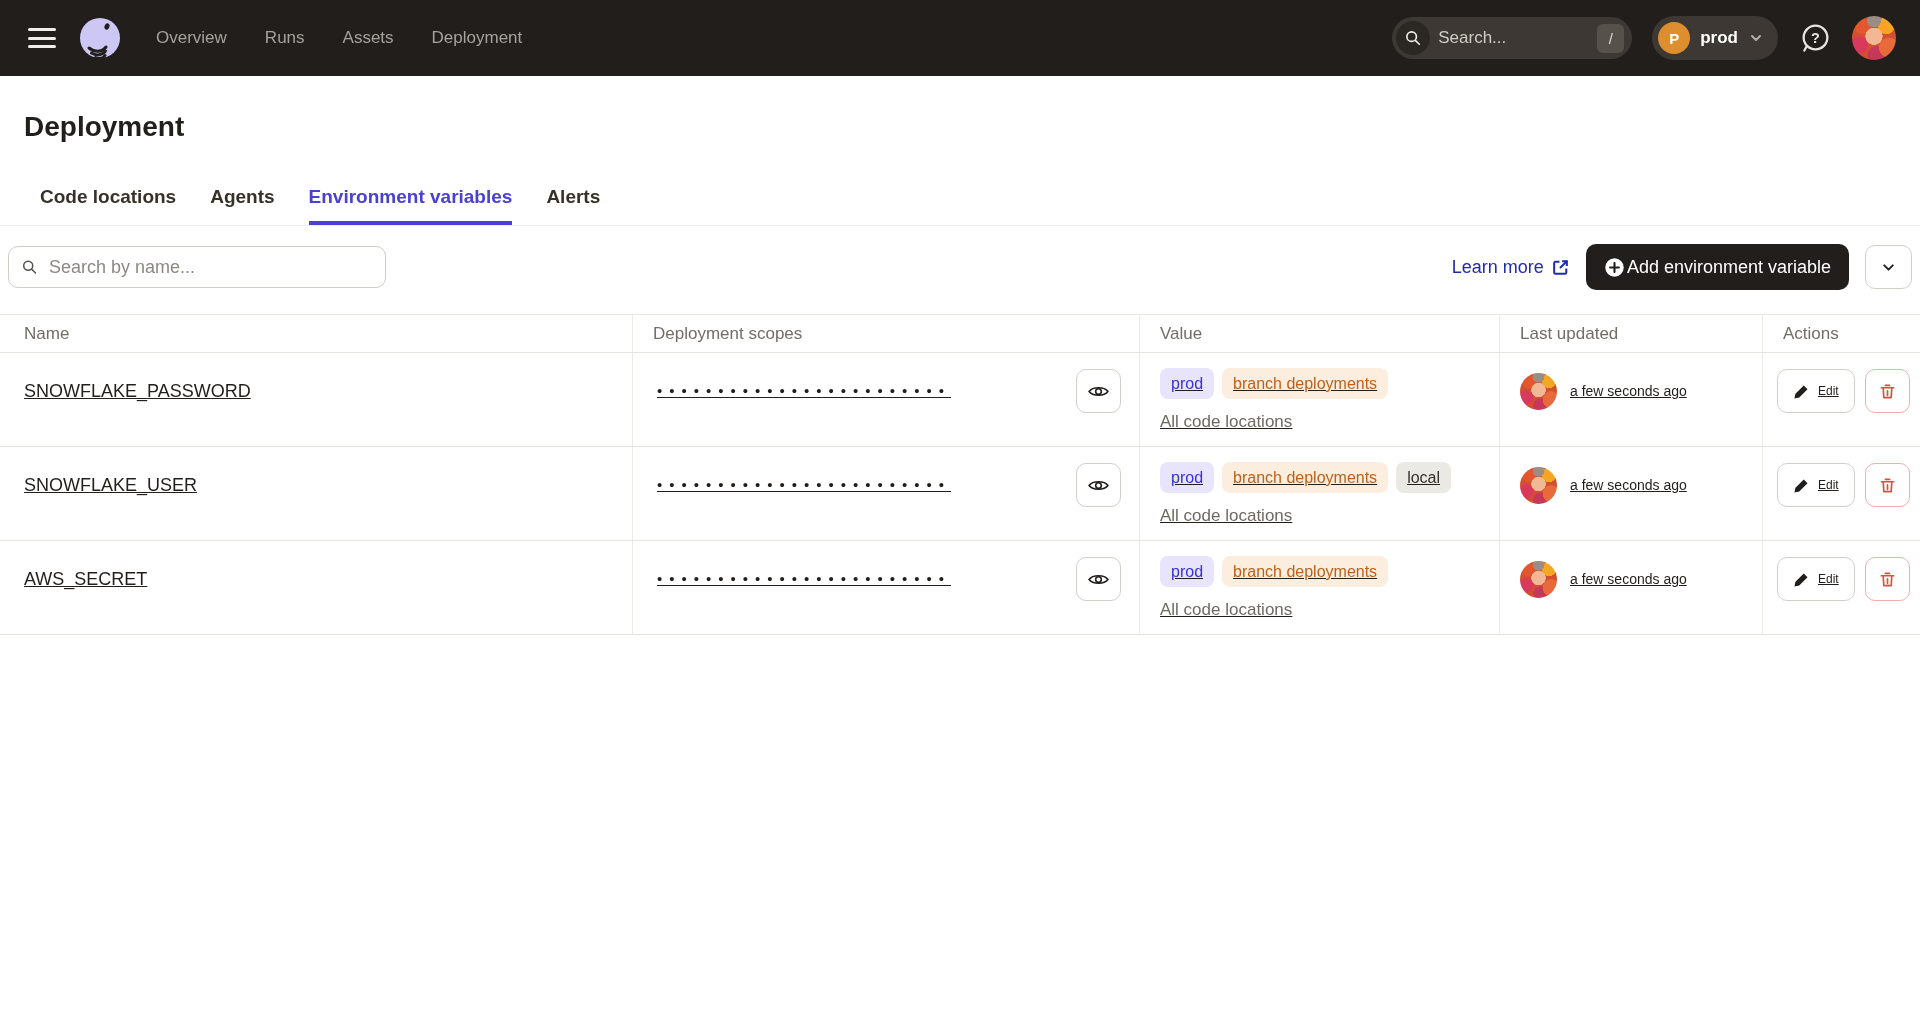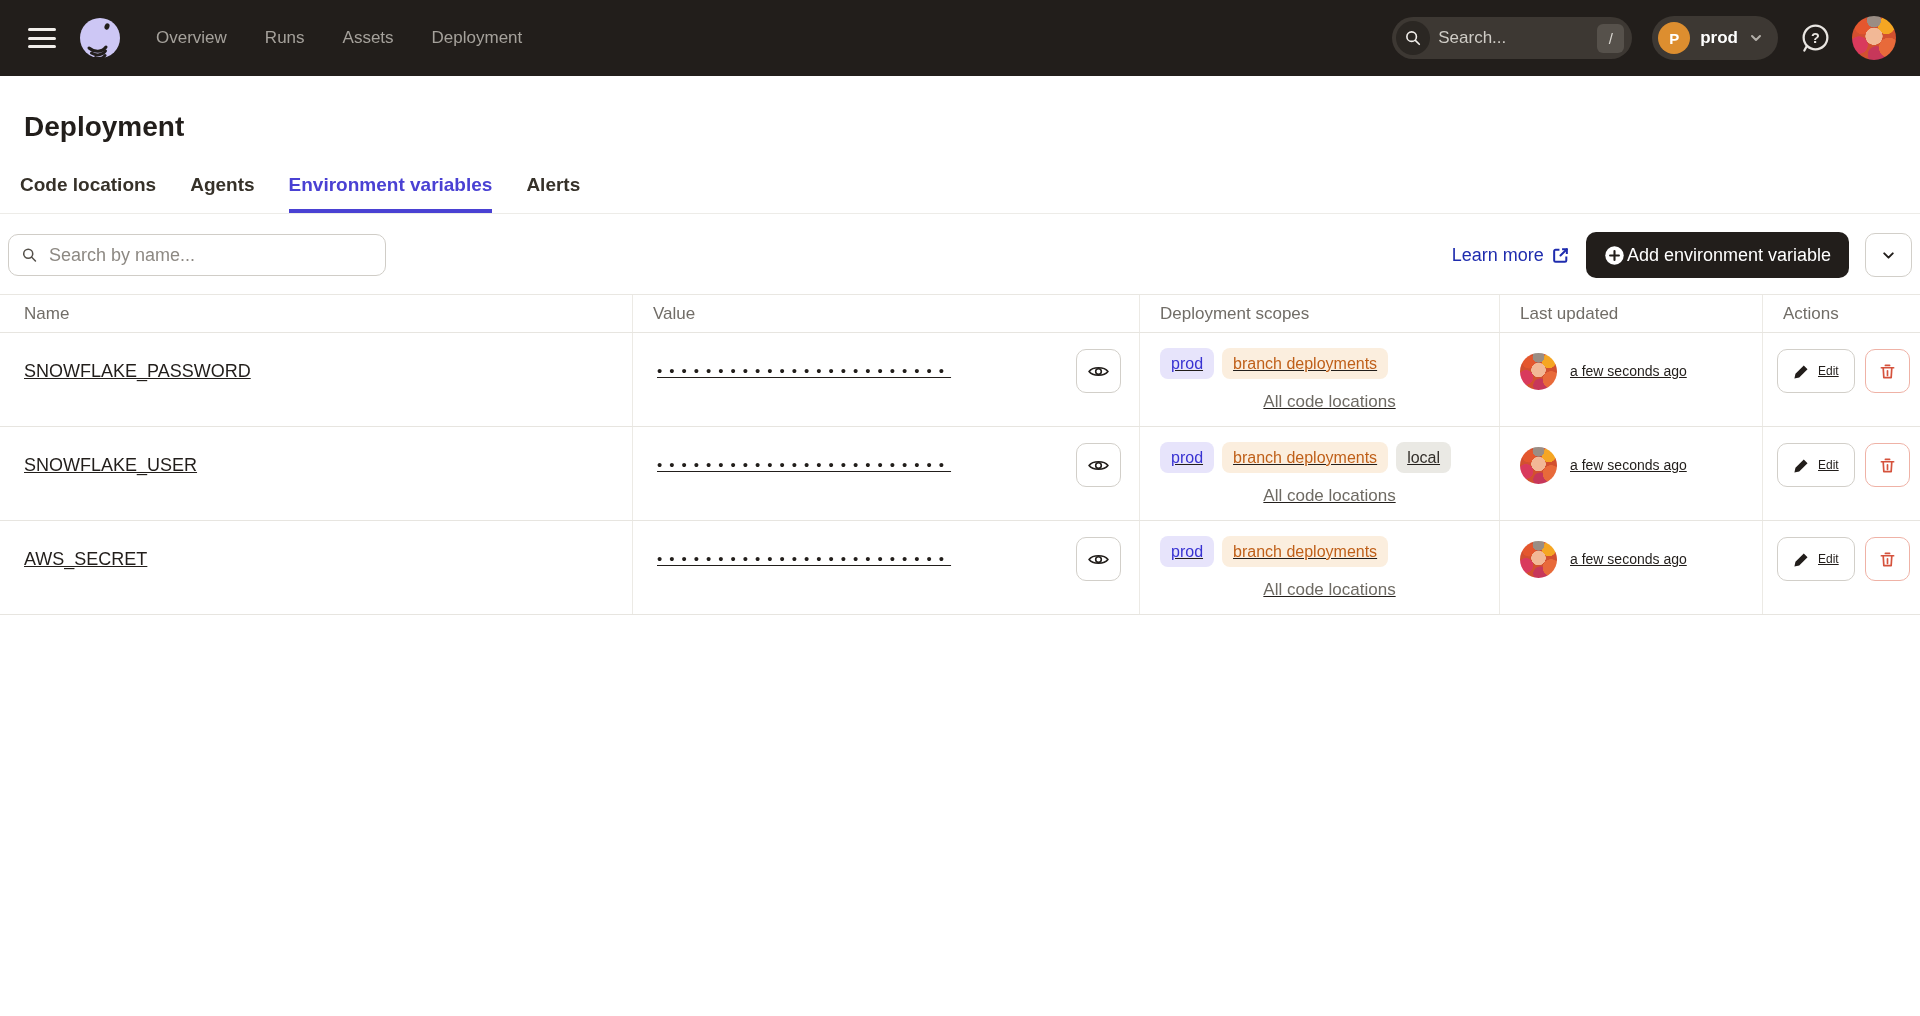--- a/index.html
+++ b/index.html
@@ -33,55 +33,55 @@
       radial-gradient(circle at 78% 22%, #f5a623 0 17%, rgba(0,0,0,0) 18%),
       radial-gradient(circle at 16% 66%, #d93a5c 0 18%, rgba(0,0,0,0) 19%),
       radial-gradient(circle at 84% 72%, #e86a3a 0 20%, rgba(0,0,0,0) 21%),
       radial-gradient(circle at 55% 88%, #c7375a 0 18%, rgba(0,0,0,0) 19%),
       #d2502f; }
   .nav-avatar { width:44px; height:44px; }
 
   
   .page-header { padding:34px 24px 0; }
   .page-title { font-size:28px; font-weight:700; line-height:34px; }
-  .tabs { display:flex; gap:34px; padding:0 20px; margin-top:30px; border-bottom:1px solid #edece8; }
+  .tabs { display:flex; gap:34px; padding:0 40px; margin-top:42px; border-bottom:1px solid #edece8; }
   .tab { font-size:19px; font-weight:600; color:#363129; padding-bottom:13px; cursor:pointer; border-bottom:4px solid transparent; }
   .tab.active { color:#4a41d3; border-bottom-color:#4a41d3; }
 
   
   .toolbar { display:flex; align-items:center; justify-content:space-between; padding:18px 8px 16px; }
   .filter-wrap { position:relative; width:378px; }
   .filter-wrap .mag { position:absolute; left:13px; top:50%; transform:translateY(-50%); color:#55514b; display:flex; }
   .filter-input { width:100%; height:42px; border:1px solid #d0cdc7; border-radius:10px; padding:0 14px 0 40px; font-size:18px; color:#221e1b; outline:none; background:#fff; font-family:inherit; }
   .filter-input::placeholder { color:#8d8983; }
   .toolbar-right { display:flex; align-items:center; gap:16px; }
   .learn-more { display:flex; align-items:center; gap:7px; color:#1f2cae; font-size:18px; font-weight:500; cursor:pointer; }
   .add-btn { display:flex; align-items:center; gap:2px; height:46px; padding:0 18px; background:#221e1b; color:#fff; font-size:18px; font-weight:500; border:none; border-radius:10px; cursor:pointer; font-family:inherit; }
   .caret-btn { width:47px; height:44px; background:#fff; border:1px solid #d2cfc9; border-radius:10px; display:flex; align-items:center; justify-content:center; color:#221e1b; cursor:pointer; }
 
   
-  .env-table { width:1920px; }
+  .env-table { width:1920px;margin-top:8px; }
   .t-row { display:grid; grid-template-columns:633px 507px 360px 263px 157px; border-bottom:1px solid #e7e5e0; }
   .t-head { border-top:1px solid #e9e7e2; height:39px; }
   .t-head .cell { display:flex; align-items:center; font-size:17px; color:#716d67; }
   .cell { border-right:1px solid #eceae5; padding-left:20px; }
   .cell.first { padding-left:24px; }
   .cell.last { border-right:none; }
   .t-body-row { height:94px;text-decoration:underline; }
   .name-cell { font-size:18px; font-weight:500; padding-top:16px; line-height:44px; }
   .value-cell { display:flex; align-items:flex-start; justify-content:space-between; padding:16px 18px 0 24px; }
   .dots { font-size:15px; letter-spacing:7px; line-height:44px; color:#221e1b; }
   .eye-btn { width:45px; height:44px; background:#fff; border:1px solid #d2cfc9; border-radius:10px; display:flex; align-items:center; justify-content:center; cursor:pointer; }
   .scopes-cell { padding-top:15px; }
   .badge-line { display:flex; gap:8px; }
   .badge { height:31px; display:inline-flex; align-items:center; padding:0 11px; border-radius:8px; font-size:16px; font-weight:500; cursor:default; }
   .badge-prod { background:#e7e4fb; color:#3832d2; }
   .badge-branch { background:#fbeede; color:#bf5f18; }
   .badge-local { background:#eae9e4; color:#332f2a; }
-  .code-locations { margin-top:13px; font-size:17px; color:#6e6a63;text-align:center; }
+  .code-locations { margin-top:13px; font-size:17px; color:#6e6a63; }
   .updated-cell { padding-top:16px; }
   .updated-line { display:flex; align-items:center; gap:13px; height:44px; }
   .row-avatar { width:37px; height:37px; flex:0 0 auto; }
   .updated-text { font-size:14px; color:#221e1b; }
   .actions-cell { display:flex; gap:10px; padding:16px 0 0 14px; align-items:flex-start; }
   .edit-btn { display:flex; align-items:center; gap:8px; height:44px; padding:0 15px; background:#fff; border:1px solid #d2cfc9; border-radius:10px; font-size:12px; color:#221e1b; cursor:pointer; font-family:inherit; }
   .trash-btn { width:45px; height:44px; background:#fff; border:1px solid #efb2a6; border-radius:10px; display:flex; align-items:center; justify-content:center; cursor:pointer; }
   svg { display:block; }
 </style>
 </head>
@@ -198,22 +198,22 @@
           </svg>
       </span>
     </div>
   </div>
 </div>
 
 <div class="env-table">
 
   <div class="t-row t-head">
     <div class="cell first">Name</div>
+    <div class="cell">Deployment scopes</div>
     <div class="cell">Value</div>
-    <div class="cell">Deployment scopes</div>
     <div class="cell">Last updated</div>
     <div class="cell last">Actions</div>
   </div>
 
   <div class="t-row t-body-row">
     <div class="cell first name-cell">SNOWFLAKE_PASSWORD</div>
     <div class="cell value-cell">
       <span class="dots">••••••••••••••••••••••••</span>
       <button class="eye-btn">
         <span>

